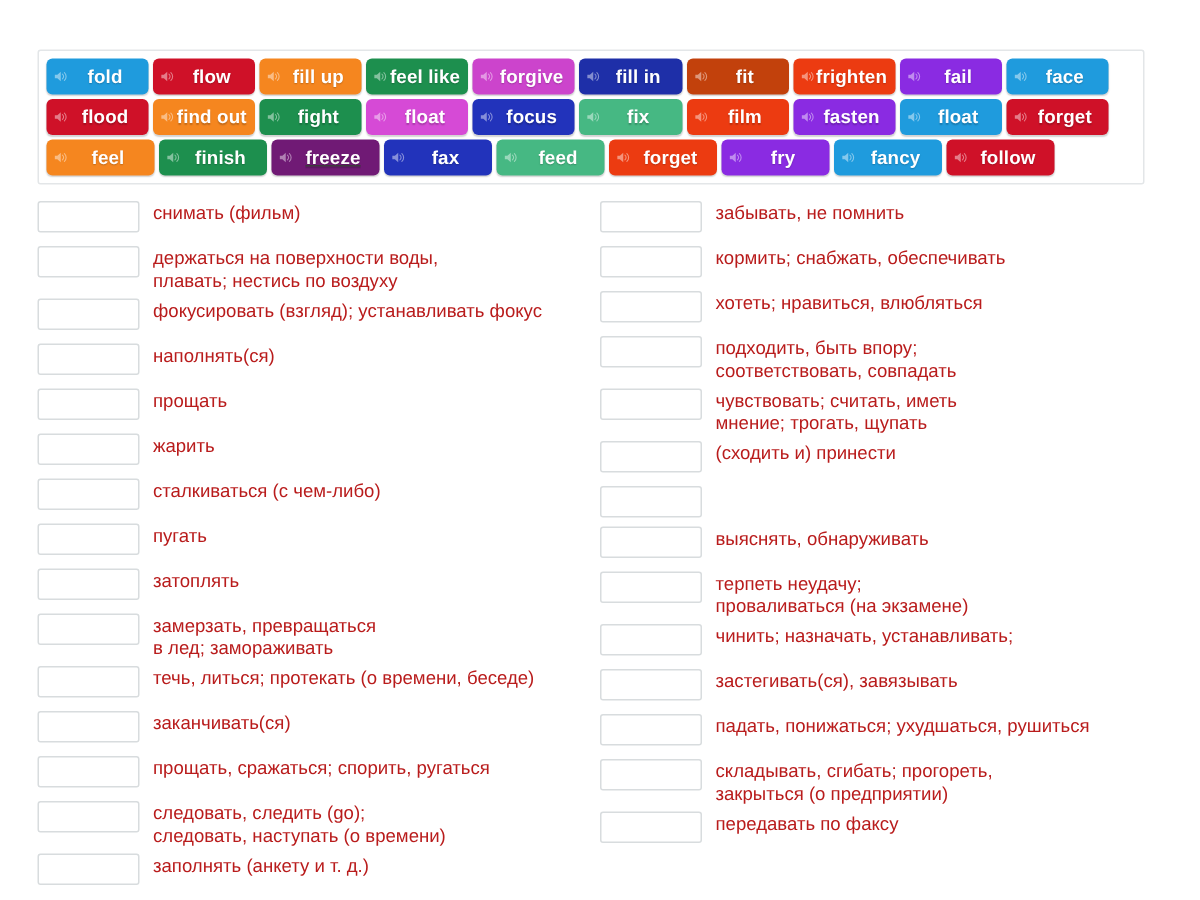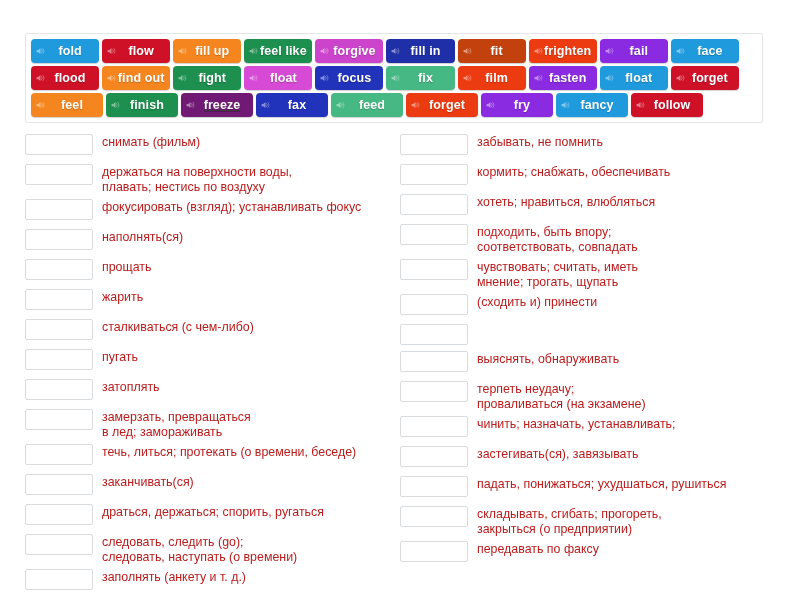--- a/index.html
+++ b/index.html
@@ -405,21 +405,21 @@
       <div class="ans-row">
         <div class="drop-box"></div>
         <div class="ans-text">течь, литься; протекать (о времени, беседе)</div>
       </div>
       <div class="ans-row">
         <div class="drop-box"></div>
         <div class="ans-text">заканчивать(ся)</div>
       </div>
       <div class="ans-row">
         <div class="drop-box"></div>
-        <div class="ans-text">драться, держаться; спорить, ругаться</div>
+        <div class="ans-text">прощать, сражаться; спорить, ругаться</div>
       </div>
       <div class="ans-row two-line">
         <div class="drop-box"></div>
         <div class="ans-text">следовать, следить (go);
 следовать, наступать (о времени)</div>
       </div>
       <div class="ans-row">
         <div class="drop-box"></div>
         <div class="ans-text">заполнять (анкету и т. д.)</div>
       </div>

